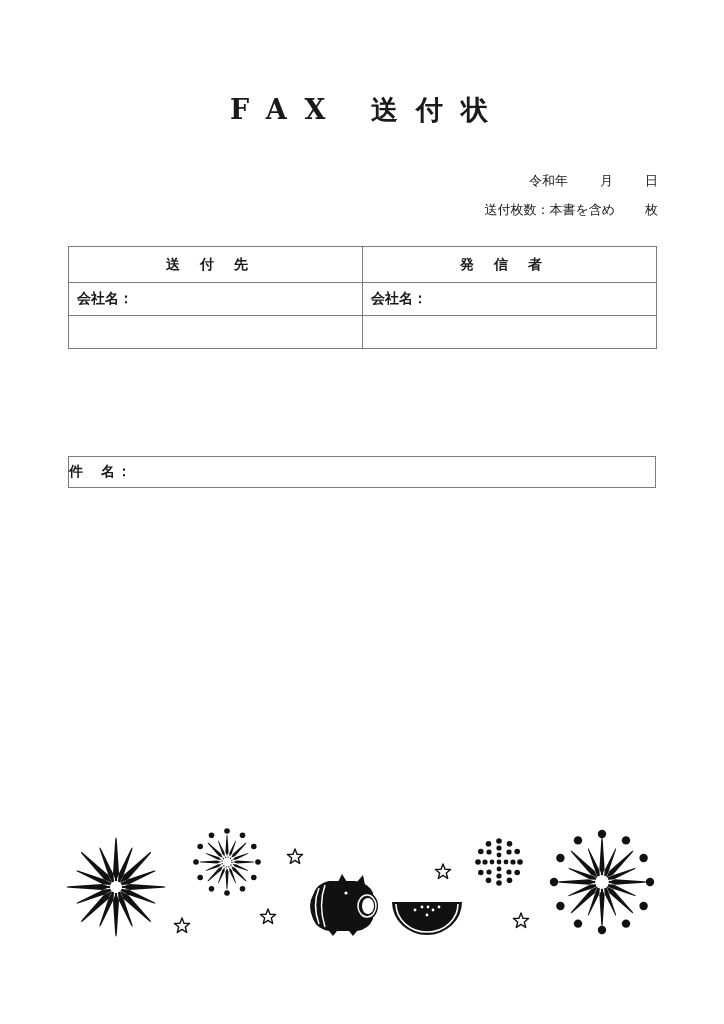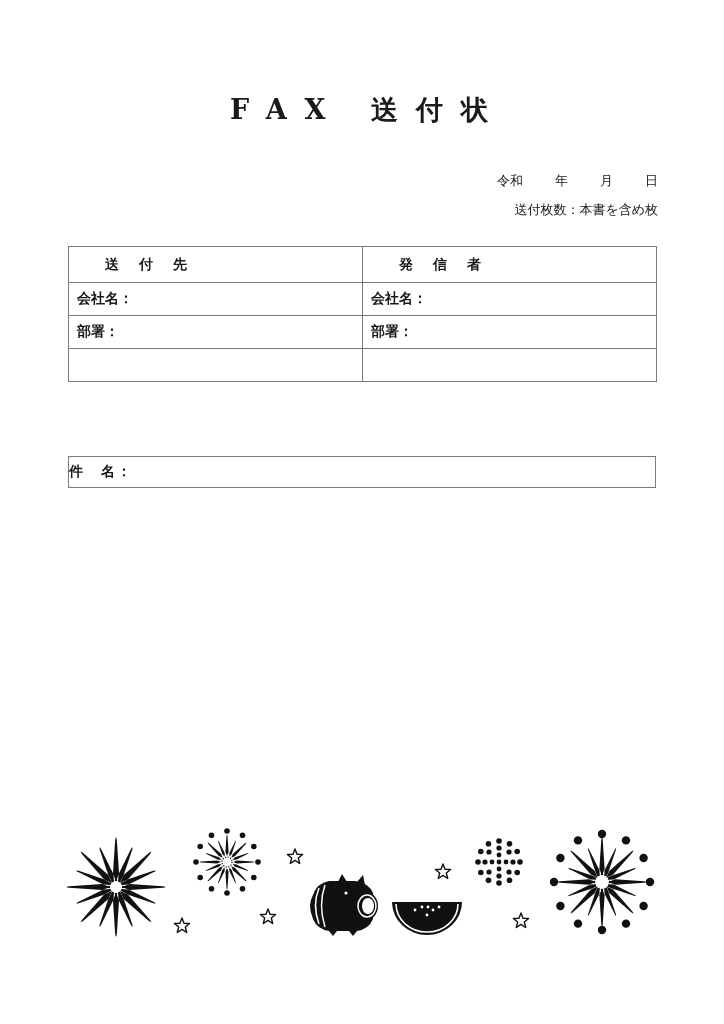--- a/index.html
+++ b/index.html
@@ -35,55 +35,55 @@
     }
     .date-line {
       position: absolute;
       right: 66px;
       top: 172px;
       font-size: 13px;
       display: flex;
       gap: 0;
     }
     .date-line span { display: inline-block; }
-    .date-line .era { margin-right: 32px; }
+    .date-line .era { }
     .date-line .y { margin-right: 32px; }
     .date-line .m { margin-right: 32px; }
     .pages-line {
       position: absolute;
       right: 66px;
       top: 201px;
       font-size: 13px;
       display: flex;
     }
-    .pages-line .lbl { }
+    .pages-line .lbl { margin-right: 30px; }
 
     table.parties {
       position: absolute;
       left: 68px;
       top: 246px;
       width: 588px;
       border-collapse: collapse;
       font-size: 14px;
       table-layout: fixed;
     }
     table.parties td, table.parties th {
       border: 1.3px solid #7a7a7a;
       height: 33px;
       padding: 0 0 0 8px;
       box-sizing: border-box;
       text-align: left;
       vertical-align: middle;
       font-weight: bold;
     }
     table.parties th {
-      text-align: left;
+      text-align: center;
       font-weight: bold;
       letter-spacing: 20px;
-      padding-left: 36px;
+      padding-left: 3px;
       height: 36px;
     }
     .subject-box {
       position: absolute;
       left: 68px;
       top: 456px;
       width: 588px;
       height: 32px;
       border: 1.3px solid #7a7a7a;
       box-sizing: border-box;
@@ -127,24 +127,20 @@
         <col style="width:294px">
       </colgroup>
     <tbody>
         <tr>
       <th>送付先</th>
       <th>発信者</th>
     </tr>
     <tr>
       <td>会社名：</td>
       <td>会社名：</td>
-    </tr>
-    <tr>
-      <td>部署：</td>
-      <td>部署：</td>
     </tr>
     <tr>
       <td></td>
       <td></td>
     </tr>
   </tbody>
     </table>
 
   <div class="subject-box">
     <span class="lbl">件名</span>

